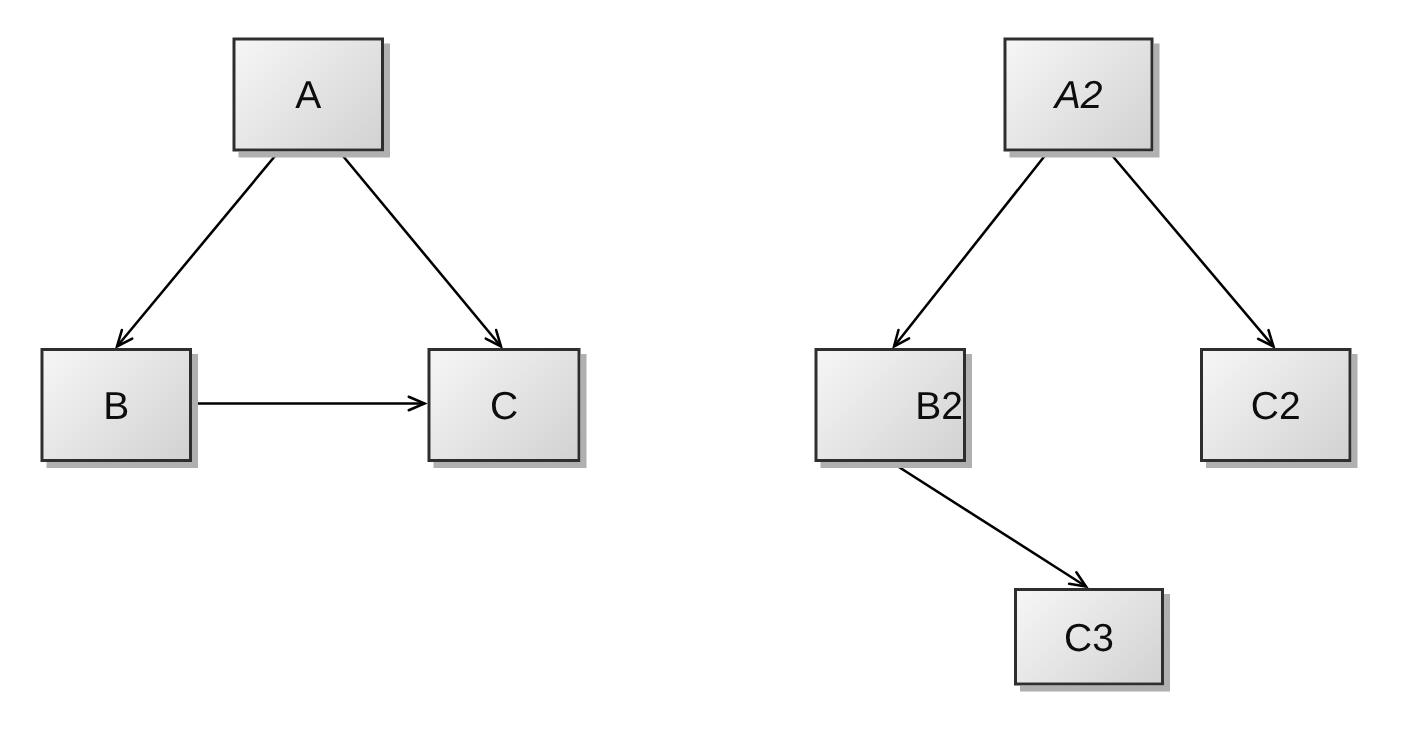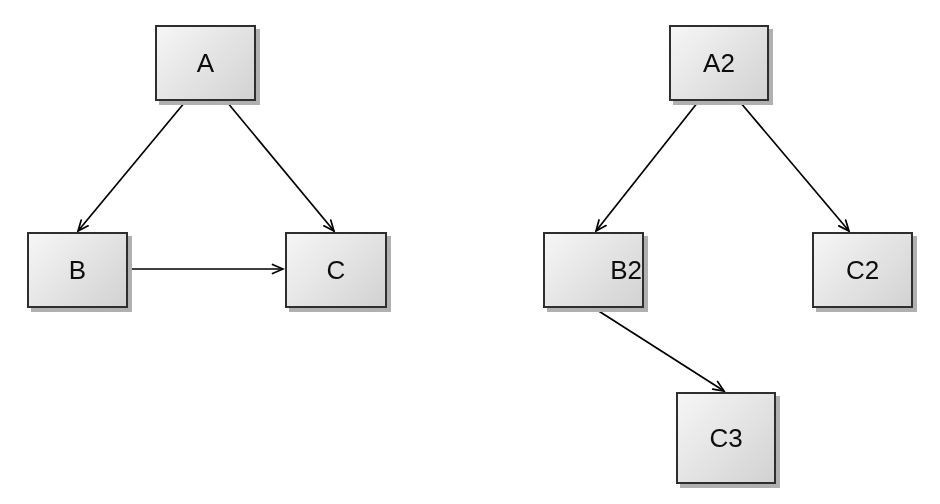--- a/index.html
+++ b/index.html
@@ -62,25 +62,25 @@
       <div class="node" style="left: 155px; top: 25px; width: 101px; height: 76px;">
         <span class="node-label" style="color: rgb(13, 13, 13);">A</span>
       </div>
       <div class="node" style="left: 27px; top: 232px; width: 101px; height: 76px;">
         <span class="node-label" style="color: rgb(13, 13, 13);">B</span>
       </div>
       <div class="node" style="left: 285px; top: 232px; width: 102px; height: 76px;">
         <span class="node-label" style="color: rgb(13, 13, 13);">C</span>
       </div>
       <div class="node" style="left: 669px; top: 25px; width: 100px; height: 76px;">
-        <span class="node-label" style="color: rgb(13, 13, 13);">A2</span>
+        <span class="node-label" style="color: rgb(13, 13, 13); font-style: italic;">A2</span>
       </div>
       <div class="node" style="left: 543px; top: 232px; width: 101px; height: 76px; justify-content: flex-end;">
         <span class="node-label" style="color: rgb(13, 13, 13);">B2</span>
       </div>
-      <div class="node" style="left: 800px; top: 232px; width: 101px; height: 76px; margin-left: 12px;">
+      <div class="node" style="left: 800px; top: 232px; width: 101px; height: 76px;">
         <span class="node-label" style="color: rgb(13, 13, 13);">C2</span>
       </div>
-      <div class="node" style="left: 676px; top: 392px; width: 100px; height: 92px;">
+      <div class="node" style="left: 676px; top: 392px; width: 100px; height: 65px;">
         <span class="node-label" style="color: rgb(13, 13, 13);">C3</span>
       </div>
     </div>
 </div>
 
 </body></html>

